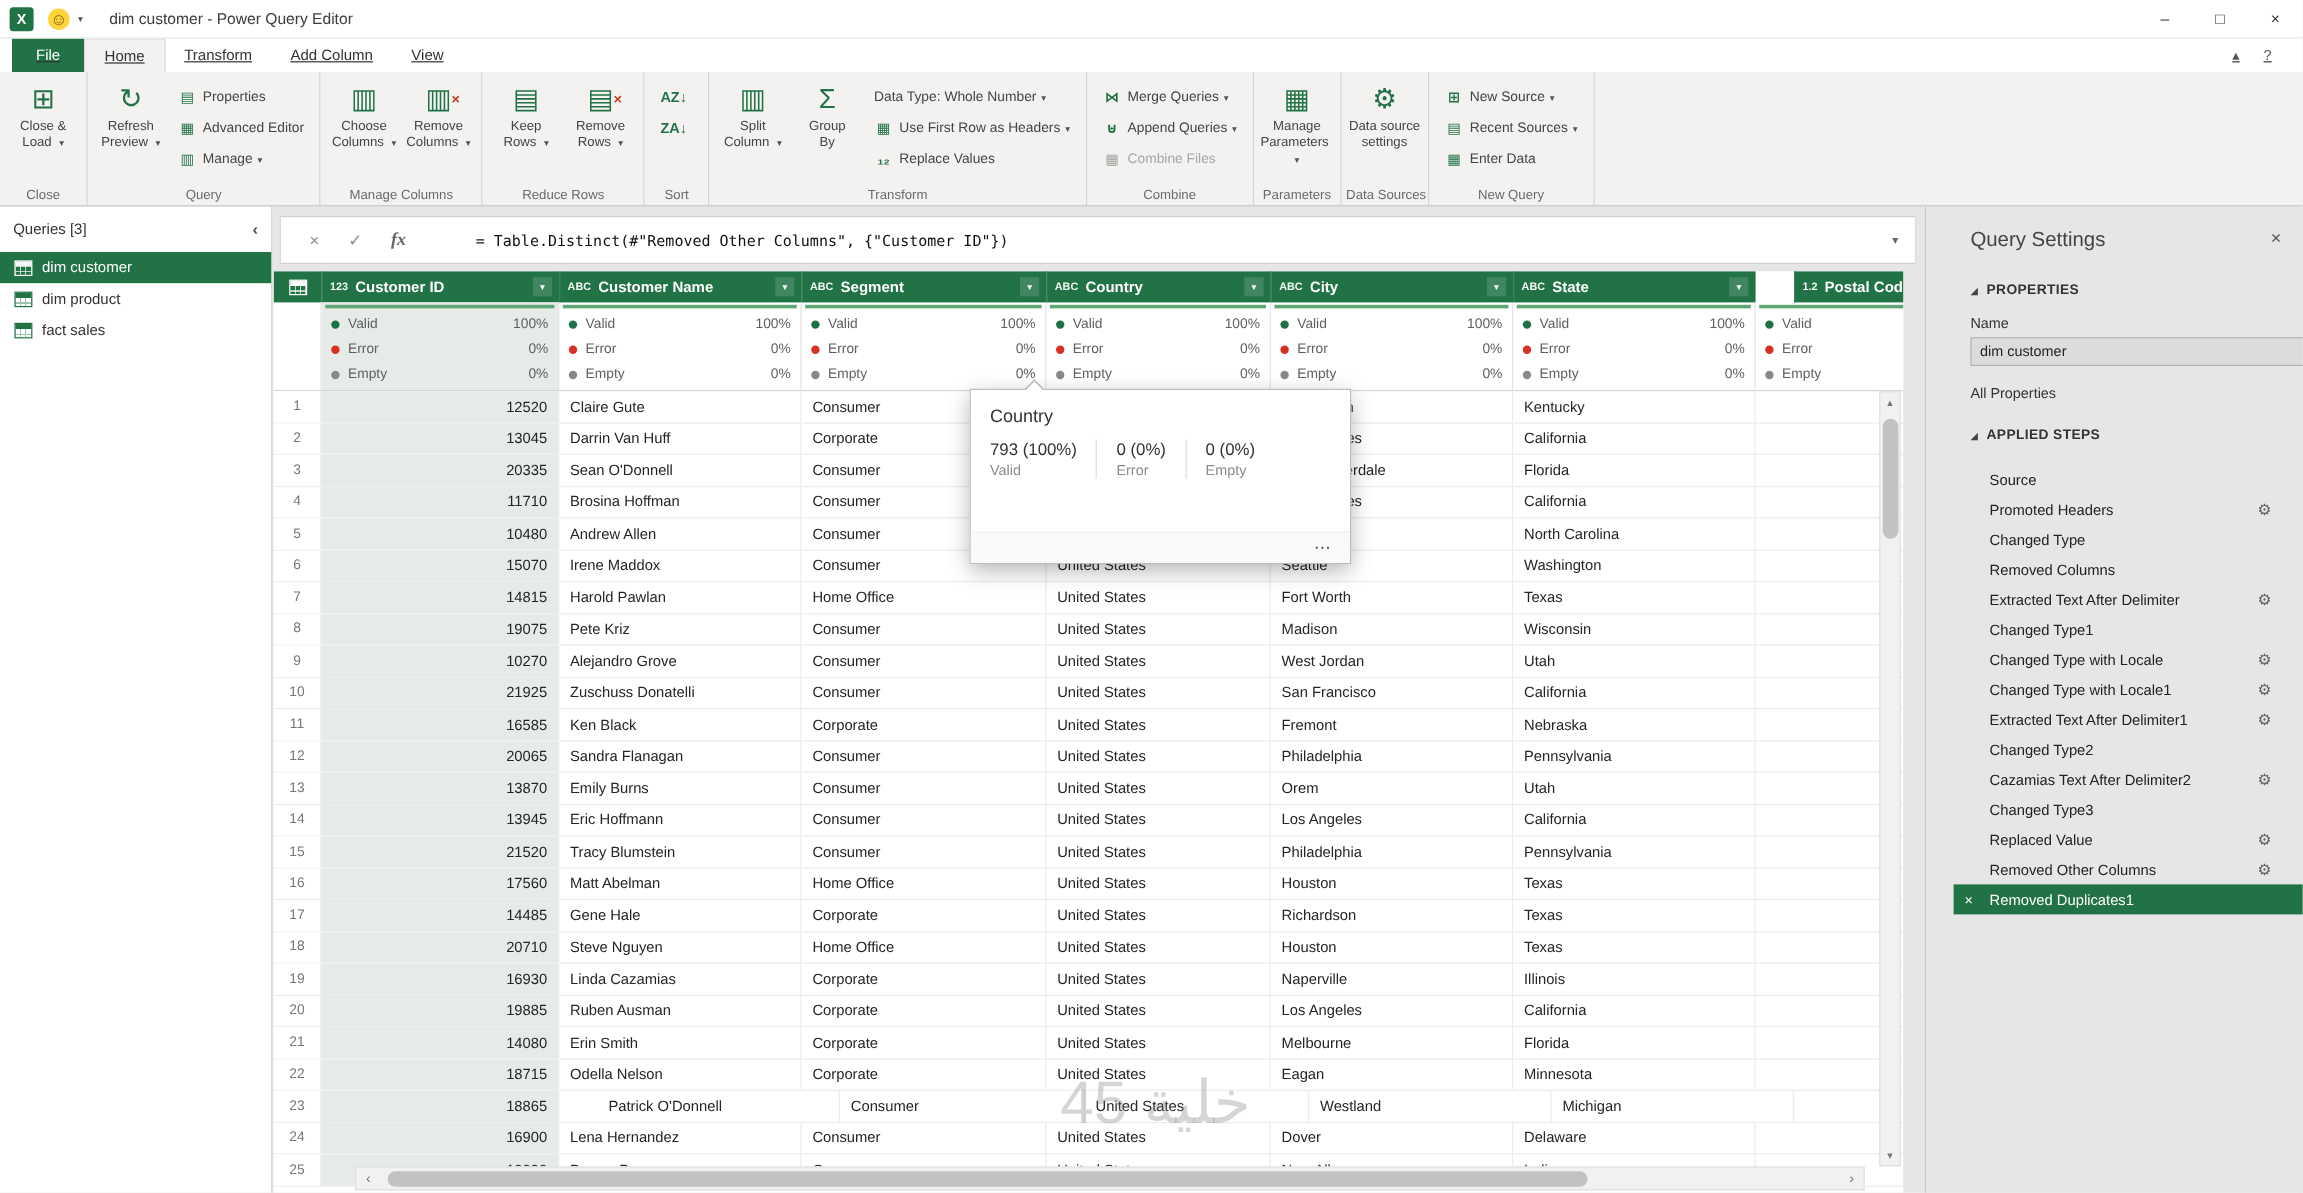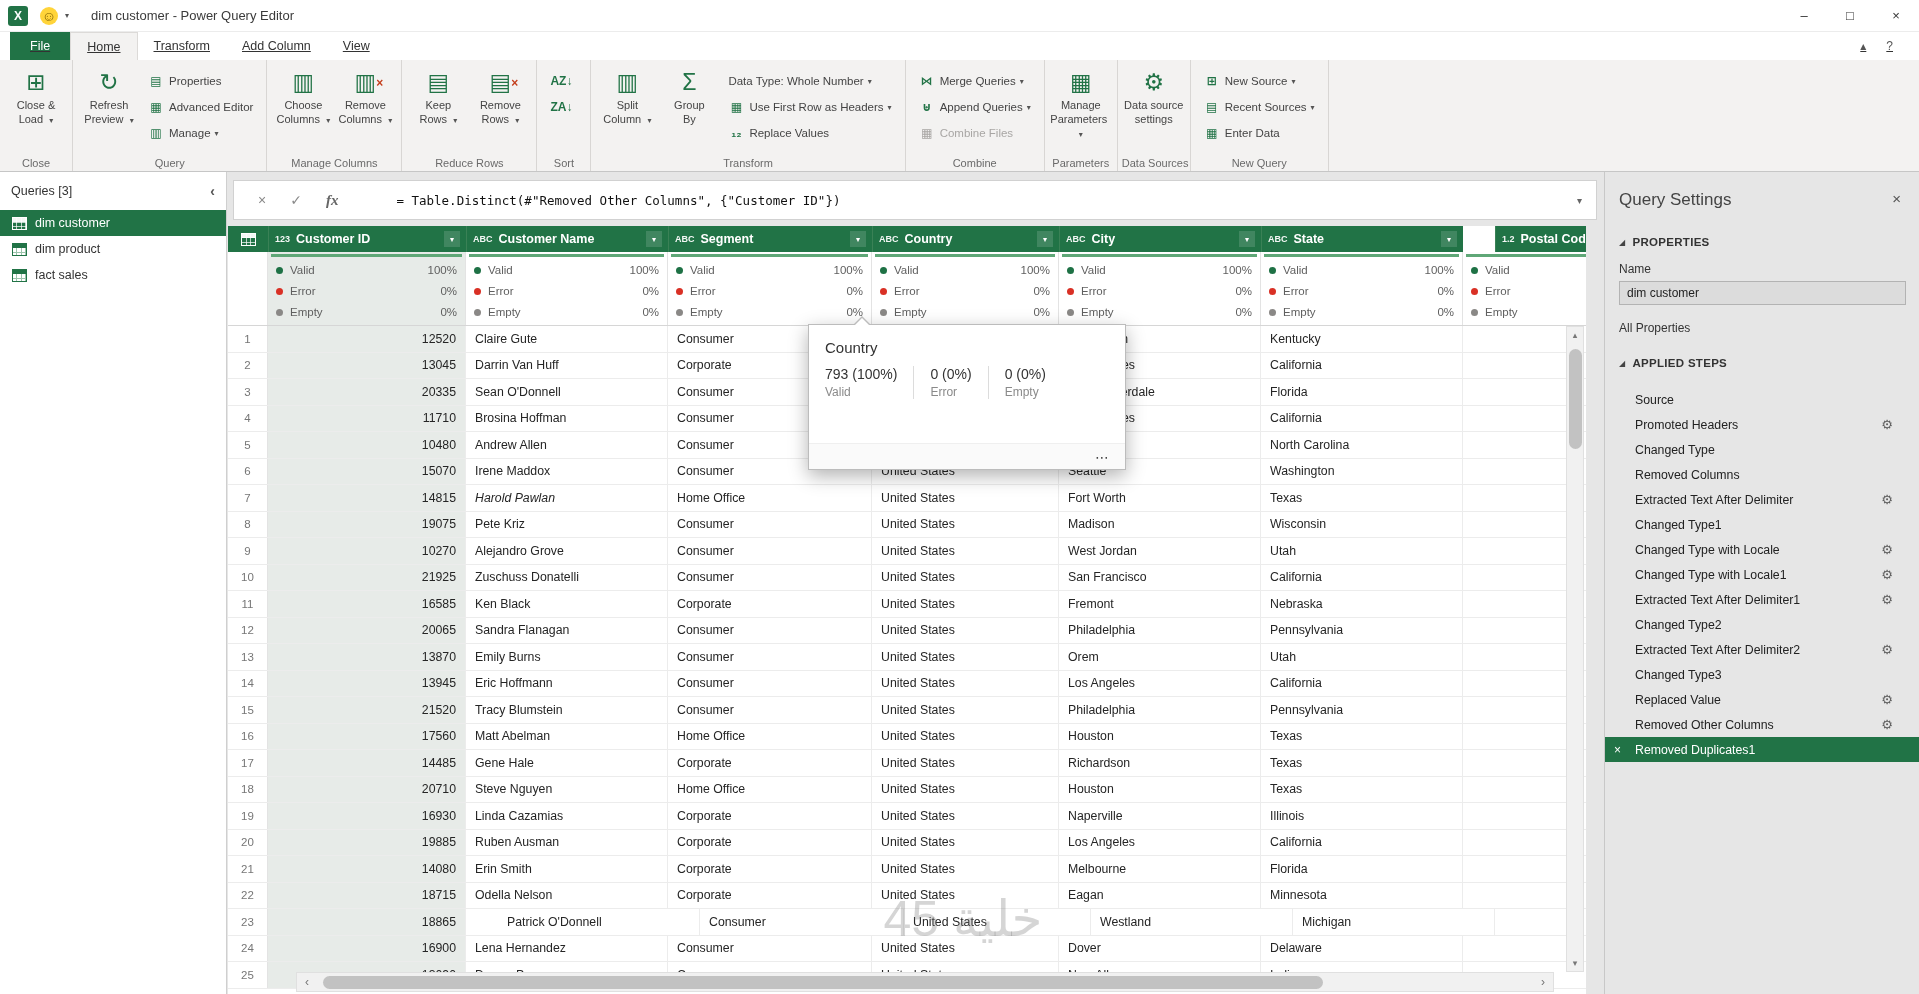--- a/index.html
+++ b/index.html
@@ -93,21 +93,21 @@
 .varrow{height:16px;display:flex;align-items:center;justify-content:center;color:#777;font-size:9px;width:100%;}
 #vthumb{position:absolute;left:2px;top:22px;width:13px;height:100px;background:#c2c2c2;border-radius:7px;}
 #hscroll{position:absolute;left:68px;top:746px;width:1258px;height:20px;background:#f1f1f1;border:1px solid #e0e0e0;display:flex;justify-content:space-between;align-items:center;z-index:10;}
 .harrow{width:20px;text-align:center;color:#777;font-size:12px;}
 #hthumb{position:absolute;left:26px;top:3px;width:1000px;height:13px;background:#c2c2c2;border-radius:7px;}
 
 
 #watermark{position:absolute;left:590px;top:664px;width:290px;text-align:center;font-size:50px;color:rgba(125,125,125,.32);z-index:12;pointer-events:none;direction:rtl;}
 
 
-#settings{position:absolute;left:1604px;top:172px;width:315px;bottom:0;background:#e6e6e6;border-left:1px solid #c8c8c8;z-index:5;}
+#settings{position:absolute;left:1604px;top:172px;width:315px;bottom:0;background:#e6e6e6;border-left:1px solid #c8c8c8;z-index:5;padding-left:23px;}
 #settings-title{font-size:17px;color:#444;padding:18px 14px 12px;}
 #settings-close{position:absolute;right:18px;top:18px;color:#555;font-size:15px;}
 .sec-header{display:flex;align-items:center;gap:7px;font-size:11.5px;font-weight:bold;color:#333;padding:14px 14px 6px;letter-spacing:.3px;}
 .sec-tri{font-size:8px;color:#444;}
 #name-label{font-size:12px;color:#333;padding:8px 14px 5px;}
 #name-input{display:block;margin:0 14px;width:287px;height:24px;background:#dcdcdc;border:1px solid #b3b3b3;font-size:12px;color:#222;padding:0 7px;font-family:inherit;}
 #all-properties{font-size:12px;color:#333;padding:16px 14px 2px;}
 .steps-header{padding-top:20px;}
 #steps{margin-top:12px;}
 .step{height:25px;display:flex;align-items:center;padding-left:30px;font-size:12.3px;color:#222;position:relative;cursor:default;}
@@ -615,21 +615,21 @@
         <div class="dcell" style="width: 202px;">Irene Maddox</div>
         <div class="dcell" style="width: 204px;">Consumer</div>
         <div class="dcell" style="width: 187px;">United States</div>
         <div class="dcell" style="width: 202px;">Seattle</div>
         <div class="dcell" style="width: 202px;">Washington</div>
         <div class="dcell" style="width: 200px;"></div>
       </div>
       <div class="drow">
         <div class="dnum">7</div>
         <div class="dcell idcol" style="width: 198px;">14815</div>
-        <div class="dcell" style="width: 202px; font-style: italic;">Harold Pawlan</div>
+        <div class="dcell" style="width: 202px;">Harold Pawlan</div>
         <div class="dcell" style="width: 204px;">Home Office</div>
         <div class="dcell" style="width: 187px;">United States</div>
         <div class="dcell" style="width: 202px;">Fort Worth</div>
         <div class="dcell" style="width: 202px;">Texas</div>
         <div class="dcell" style="width: 200px;"></div>
       </div>
       <div class="drow">
         <div class="dnum">8</div>
         <div class="dcell idcol" style="width: 198px;">19075</div>
         <div class="dcell" style="width: 202px;">Pete Kriz</div>
@@ -894,21 +894,21 @@
         <span class="sgear">⚙</span>
       </div>
       <div class="step">
         <span class="slab">Extracted Text After Delimiter1</span>
         <span class="sgear">⚙</span>
       </div>
       <div class="step">
         <span class="slab">Changed Type2</span>
       </div>
       <div class="step">
-        <span class="slab">Extracted Text After Delimiter2</span>
+        <span class="slab">Cazamias Text After Delimiter2</span>
         <span class="sgear">⚙</span>
       </div>
       <div class="step">
         <span class="slab">Changed Type3</span>
       </div>
       <div class="step">
         <span class="slab">Replaced Value</span>
         <span class="sgear">⚙</span>
       </div>
       <div class="step">

